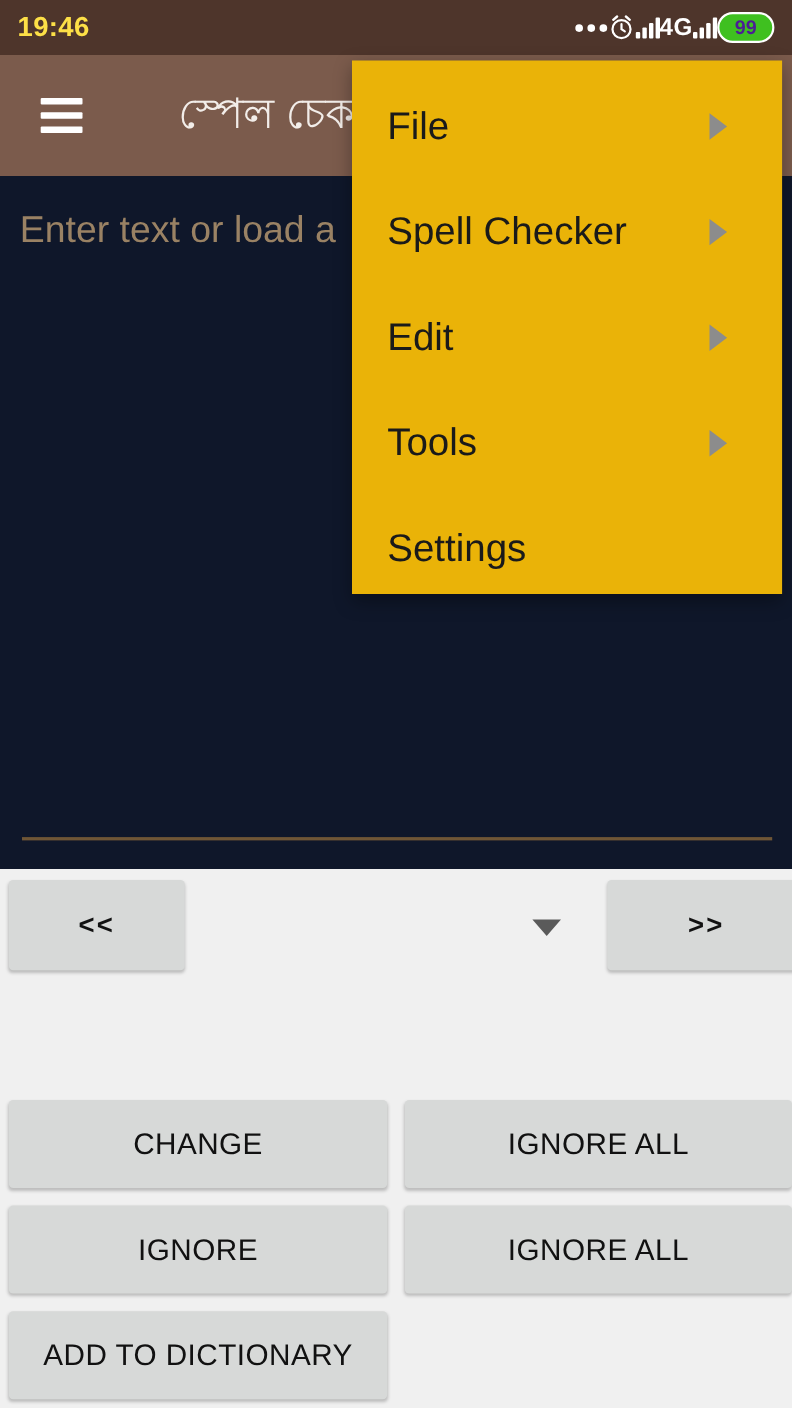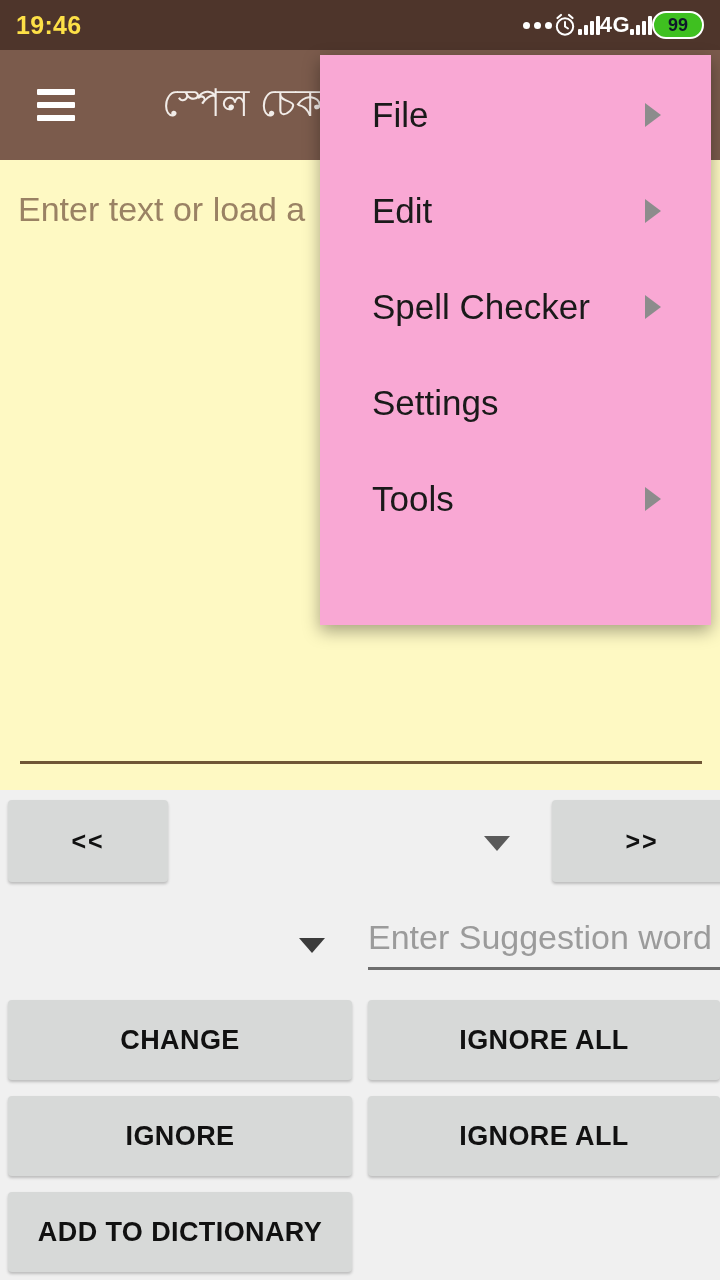--- a/index.html
+++ b/index.html
@@ -41,21 +41,21 @@
   .signal b:nth-child(1){height:6px;}
   .signal b:nth-child(2){height:10px;}
   .signal b:nth-child(3){height:14px;}
   .signal b:nth-child(4){height:19px;}
   .net { font-size:22px; font-weight:bold; letter-spacing:0.5px; }
   .battery {
     min-width:52px; height:28px;
     border:2px solid #FFFFFF; border-radius:14px;
     background:#3FC020;
     display:flex; align-items:center; justify-content:center;
-    font-size:18px; font-weight:bold; color:#0f172a;
+    font-size:18px; font-weight:bold; color:#4c1d95;
     padding:0 6px;
   }
 
   
   .appbar {
     position:absolute; top:50px; left:0;
     width:720px; height:110px;
     background:#7B5B4C;
     display:flex; align-items:center;
   }
@@ -69,21 +69,21 @@
     margin-left:87px;
     font-size:38px;
     color:#F2EDE9;
     white-space:nowrap;
   }
 
   
   .textarea-wrap {
     position:absolute; top:160px; left:0;
     width:720px; height:630px;
-    background:#fef9c3;
+    background:#0f172a;
   }
   .textarea-placeholder {
     position:absolute; top:30px; left:18px;
     font-size:34px;
     color:#9A8264;
     white-space:nowrap;
   }
   .textarea-underline {
     position:absolute; left:20px; right:18px; bottom:26px;
     height:3px; background:#6F5636;
@@ -132,31 +132,30 @@
     font-size:34px;
     color:#333333;
     outline:none;
   }
   .sugg-input::placeholder { color:#9B9B9B; }
 
   .action-grid { position:absolute; top:210px; left:0; width:720px; }
   .action-row { position:relative; height:96px; margin-bottom:0; }
   .action-left  { position:absolute; left:8px;   width:344px; height:80px; top:0; }
   .action-right { position:absolute; left:368px; width:352px; height:80px; top:0; }
-  .act-label { font-size:27px; font-weight:bold; letter-spacing:0.4px; }
+  .act-label { font-size:27px; font-weight:normal; letter-spacing:0.4px; }
 
   
   .menu {
     position:absolute; left:320px; top:55px;
-    width:391px; height:570px;
-    background:#f9a8d4;
+    width:391px; height:485px;
+    background:#eab308;
     box-shadow:0 6px 16px rgba(0,0,0,0.35);
     z-index:50;
     padding-top:12px;
-    padding-left:20px;
   }
   .menu-item {
     position:relative;
     height:96px;
     display:flex; align-items:center;
     padding-left:32px; padding-right:30px;
     cursor:pointer;
   }
   .menu-label { font-size:35px; color:#1A1A1A; }
   .submenu-arrow {
@@ -221,24 +220,20 @@
   </div>
 
   <div class="lower">
 
     <div class="nav-row">
       <button class="btn btn-prev">&lt;&lt;</button>
       <div class="caret-mid"></div>
       <button class="btn btn-next">&gt;&gt;</button>
     </div>
 
-    <div class="sugg-row">
-      <div class="caret-sugg"></div>
-      <input class="sugg-input" type="text" placeholder="Enter Suggestion word" style="">
-    </div>
 
     <div class="action-grid">
       <div class="action-row">
         <button class="btn action-left">
           <span class="act-label">CHANGE</span>
         </button>
         <button class="btn action-right">
           <span class="act-label">IGNORE ALL</span>
         </button>
       </div>
@@ -257,29 +252,29 @@
       </div>
     </div>
   </div>
 
   <div class="menu">
     <div class="menu-item">
       <span class="menu-label">File</span>
       <span class="submenu-arrow"></span>
     </div>
     <div class="menu-item">
+      <span class="menu-label">Spell Checker</span>
+      <span class="submenu-arrow"></span>
+    </div>
+    <div class="menu-item">
       <span class="menu-label">Edit</span>
       <span class="submenu-arrow"></span>
     </div>
     <div class="menu-item">
-      <span class="menu-label">Spell Checker</span>
+      <span class="menu-label">Tools</span>
       <span class="submenu-arrow"></span>
     </div>
     <div class="menu-item">
       <span class="menu-label">Settings</span>
     </div>
-    <div class="menu-item">
-      <span class="menu-label">Tools</span>
-      <span class="submenu-arrow"></span>
-    </div>
   </div>
 
 </div>
 
 </body></html>

